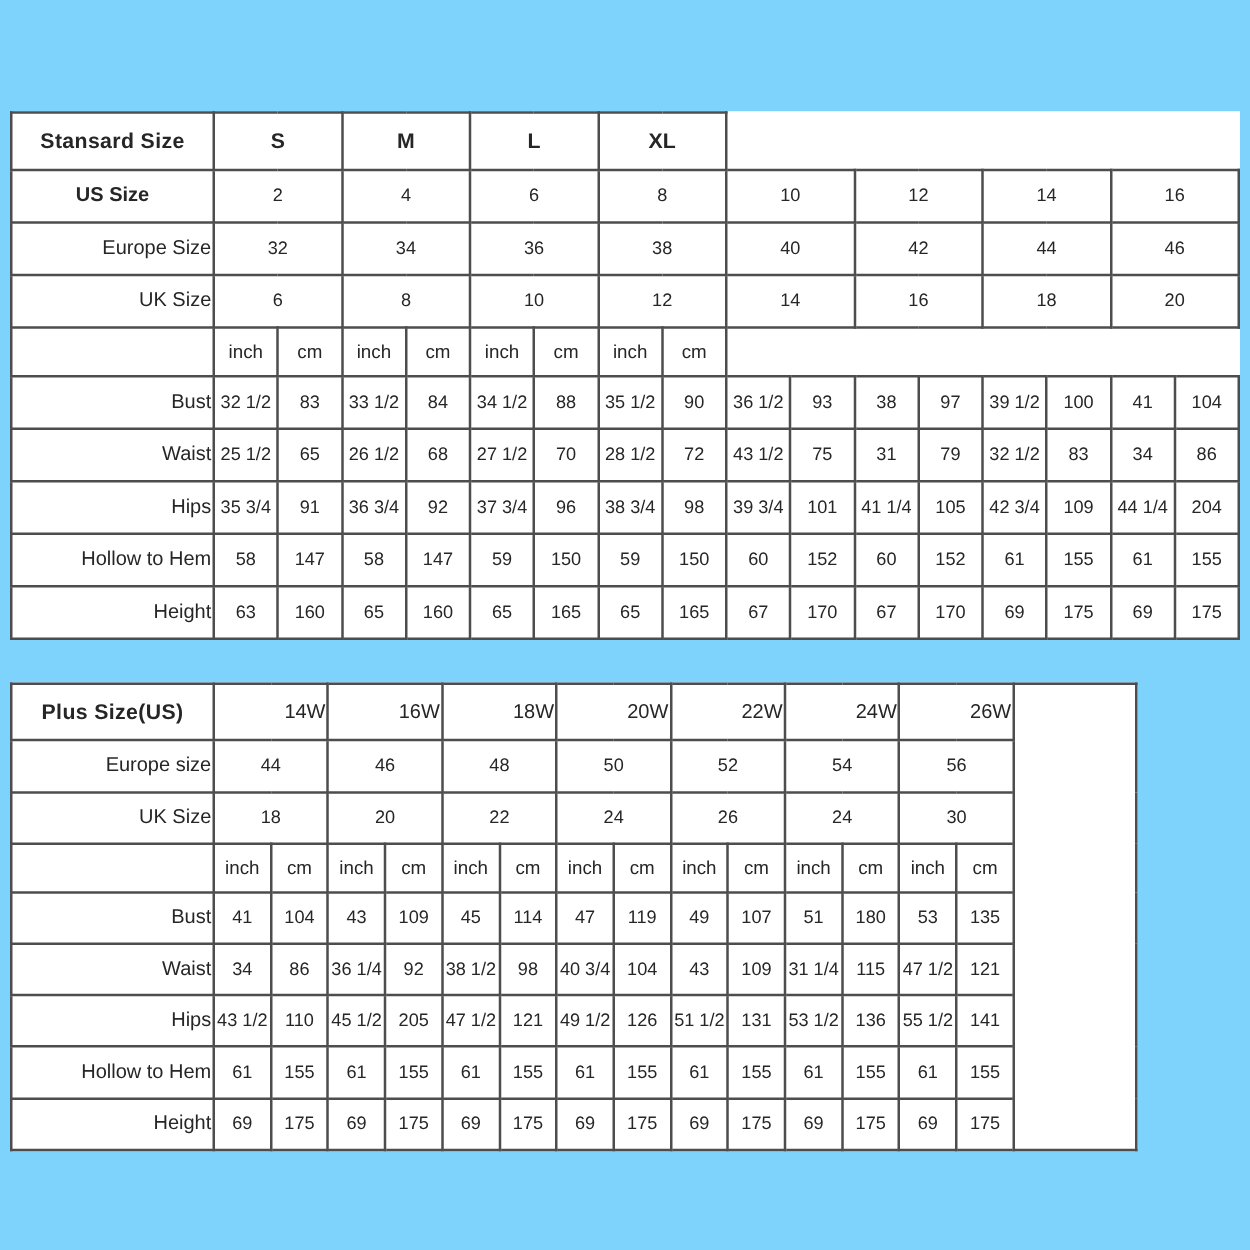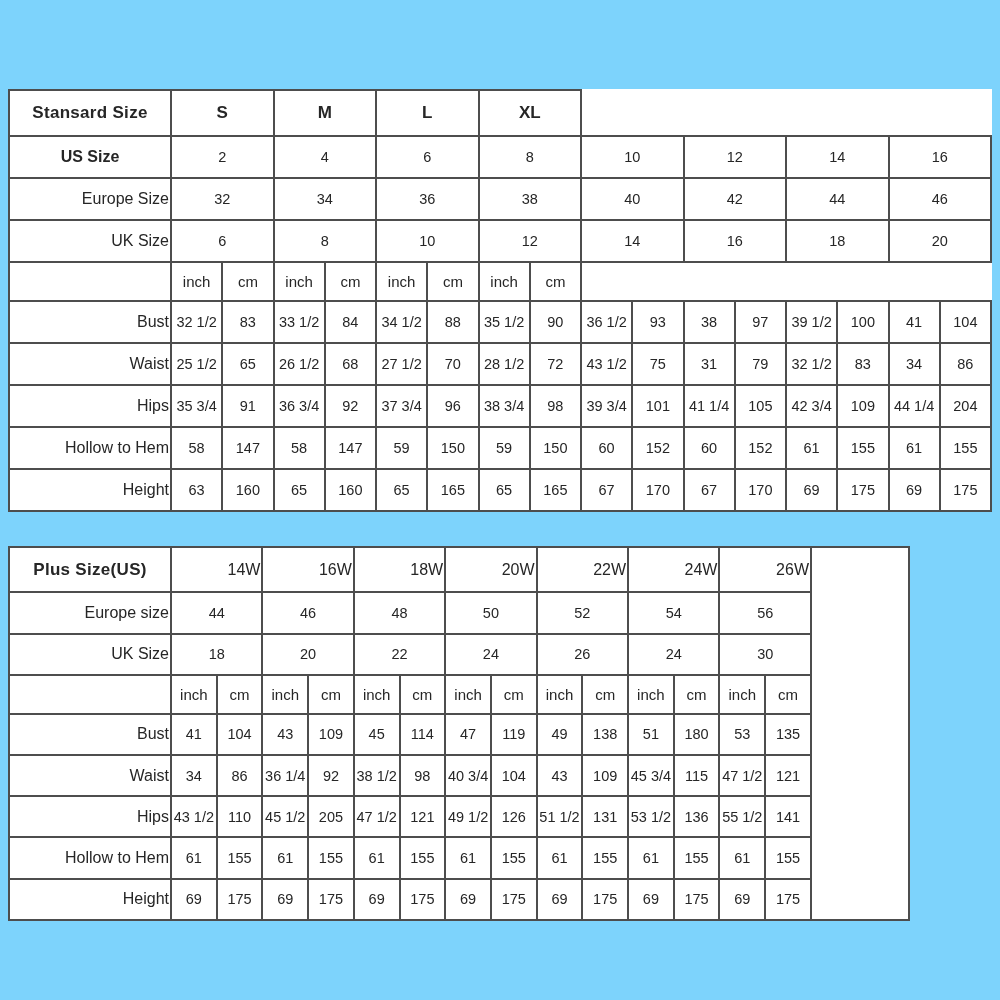--- a/index.html
+++ b/index.html
@@ -314,39 +314,39 @@
           <th class="row-label">Bust</th>
           <td class="value-cell">41</td>
           <td class="value-cell">104</td>
           <td class="value-cell">43</td>
           <td class="value-cell">109</td>
           <td class="value-cell">45</td>
           <td class="value-cell">114</td>
           <td class="value-cell">47</td>
           <td class="value-cell">119</td>
           <td class="value-cell">49</td>
-          <td class="value-cell">138</td>
+          <td class="value-cell">107</td>
           <td class="value-cell">51</td>
           <td class="value-cell">180</td>
           <td class="value-cell">53</td>
           <td class="value-cell">135</td>
         </tr>
         <tr>
           <th class="row-label">Waist</th>
           <td class="value-cell">34</td>
           <td class="value-cell">86</td>
           <td class="value-cell">36 1/4</td>
           <td class="value-cell">92</td>
           <td class="value-cell">38 1/2</td>
           <td class="value-cell">98</td>
           <td class="value-cell">40 3/4</td>
           <td class="value-cell">104</td>
           <td class="value-cell">43</td>
           <td class="value-cell">109</td>
-          <td class="value-cell">45 3/4</td>
+          <td class="value-cell">31 1/4</td>
           <td class="value-cell">115</td>
           <td class="value-cell">47 1/2</td>
           <td class="value-cell">121</td>
         </tr>
         <tr>
           <th class="row-label">Hips</th>
           <td class="value-cell">43 1/2</td>
           <td class="value-cell">110</td>
           <td class="value-cell">45 1/2</td>
           <td class="value-cell">205</td>

